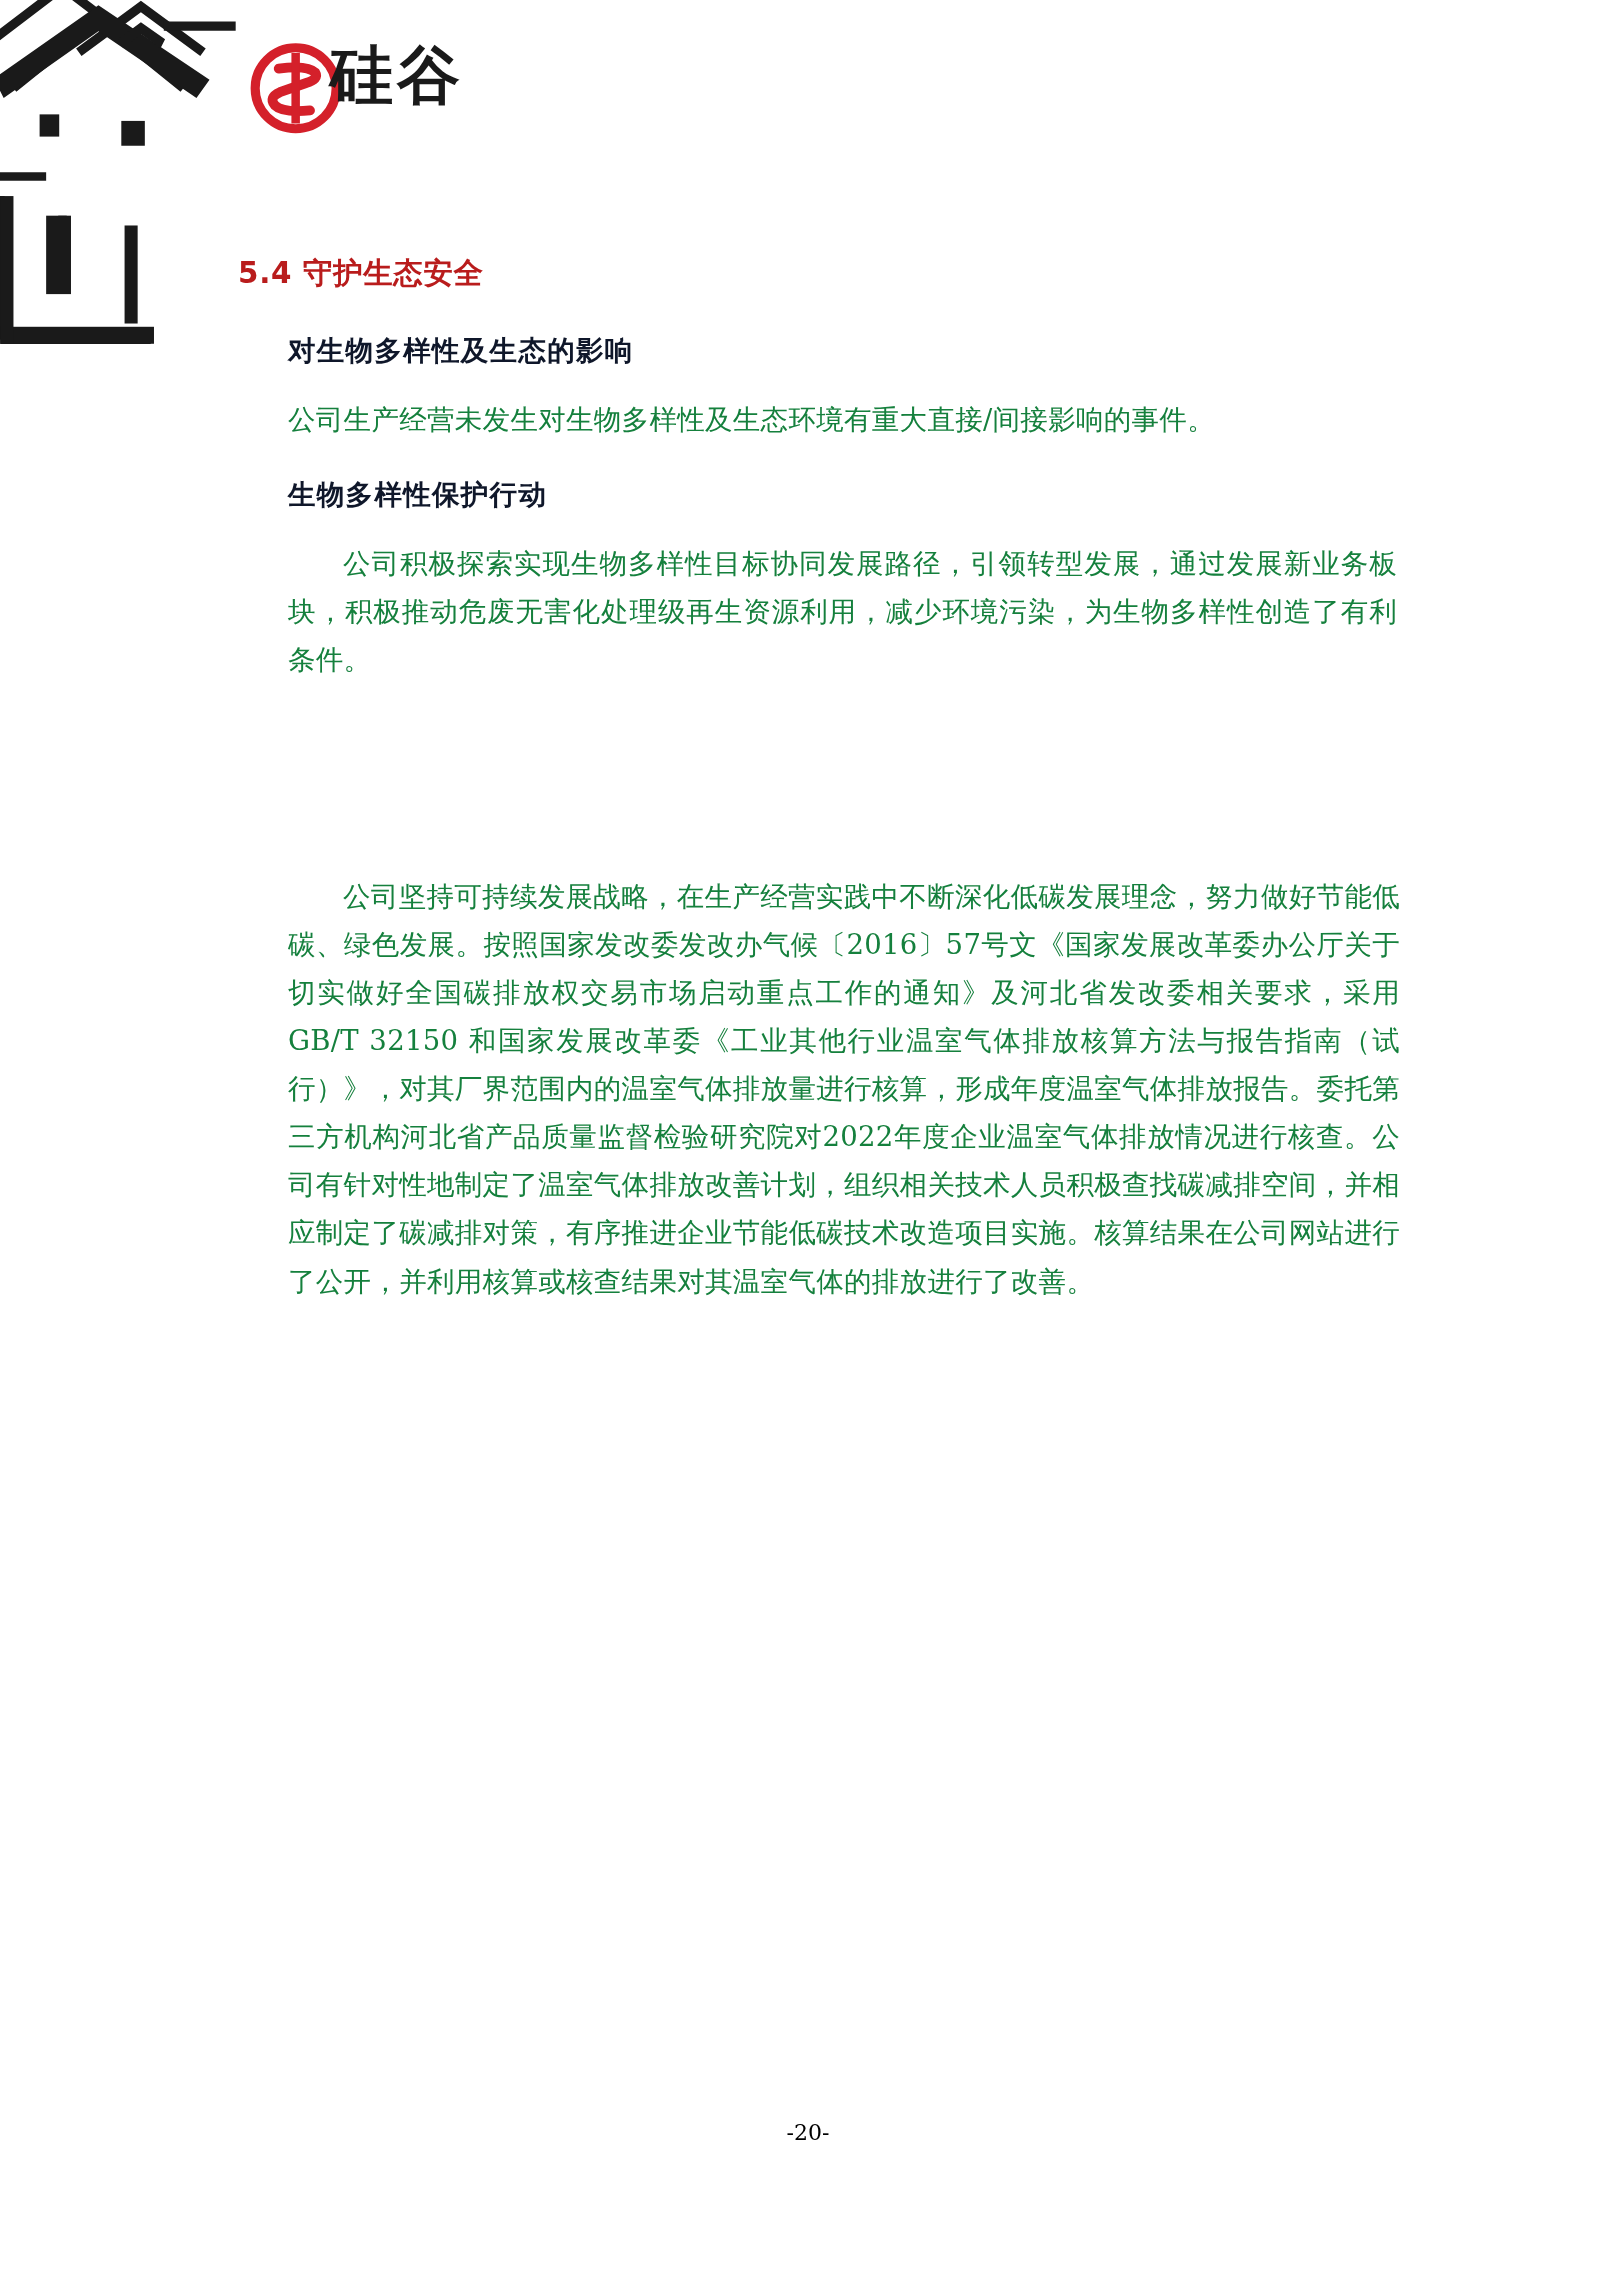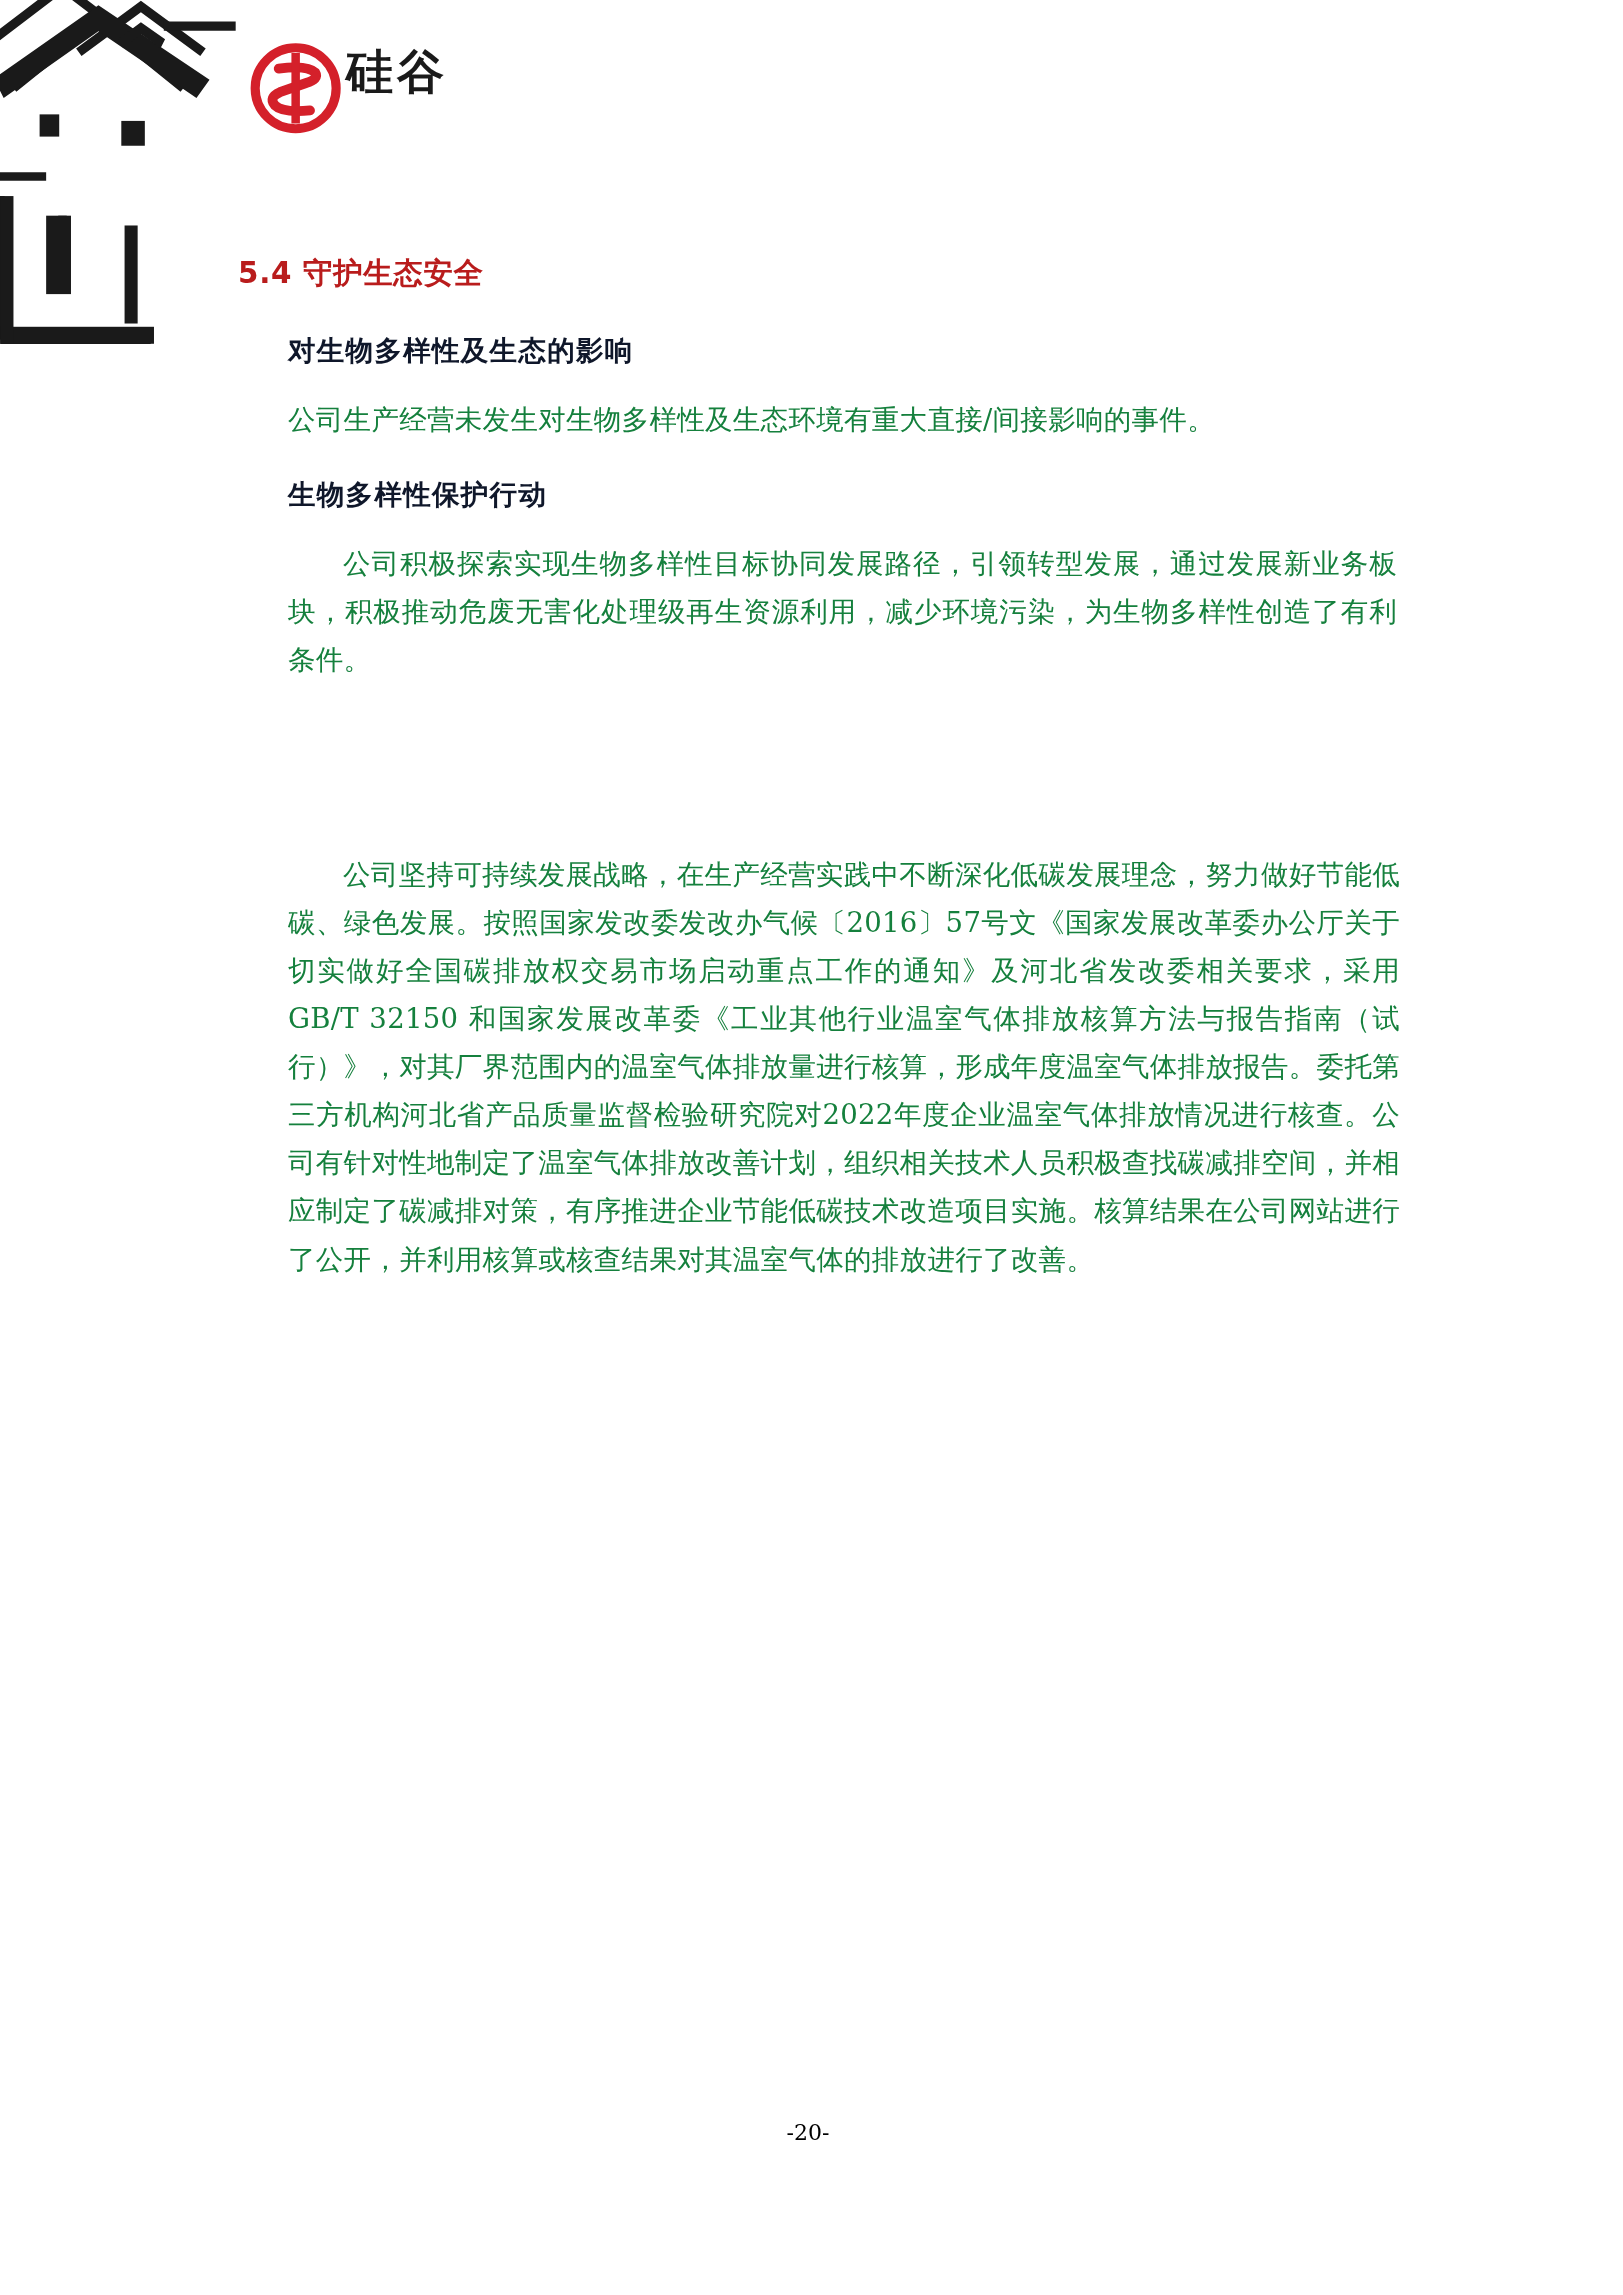--- a/index.html
+++ b/index.html
@@ -28,25 +28,25 @@
 
   #logo-mark {
     position: absolute;
     left: 242px;
     top: 36px;
     width: 281px;
     height: 111px;
   }
   #logo-text {
     position: absolute;
-    left: 346px;
+    left: 330px;
     top: 49px;
-    font-family: Liberation Serif, serif;
+    font-family: Liberation Mono, monospace;
     font-weight: bold;
-    font-size: 47px;
+    font-size: 63px;
     letter-spacing: 3.9px;
     color: #1a1a1a;
     line-height: 1;
   }
 
   
   #page {
     position: absolute;
     left: 0;
     top: 0;
@@ -95,21 +95,21 @@
   }
 
   p.indent {
     text-indent: 55px;
   }
 
   .gap-large { height: 115px; }
 
   #para-5-5 {
     margin-left: 62px;
-    margin-top: 29px;
+    margin-top: 51px;
     width: 1112px;
   }
 
   #page-number {
     position: absolute;
     left: 0;
     top: 2120px;
     width: 1616px;
     text-align: center;
     font-size: 22px;

